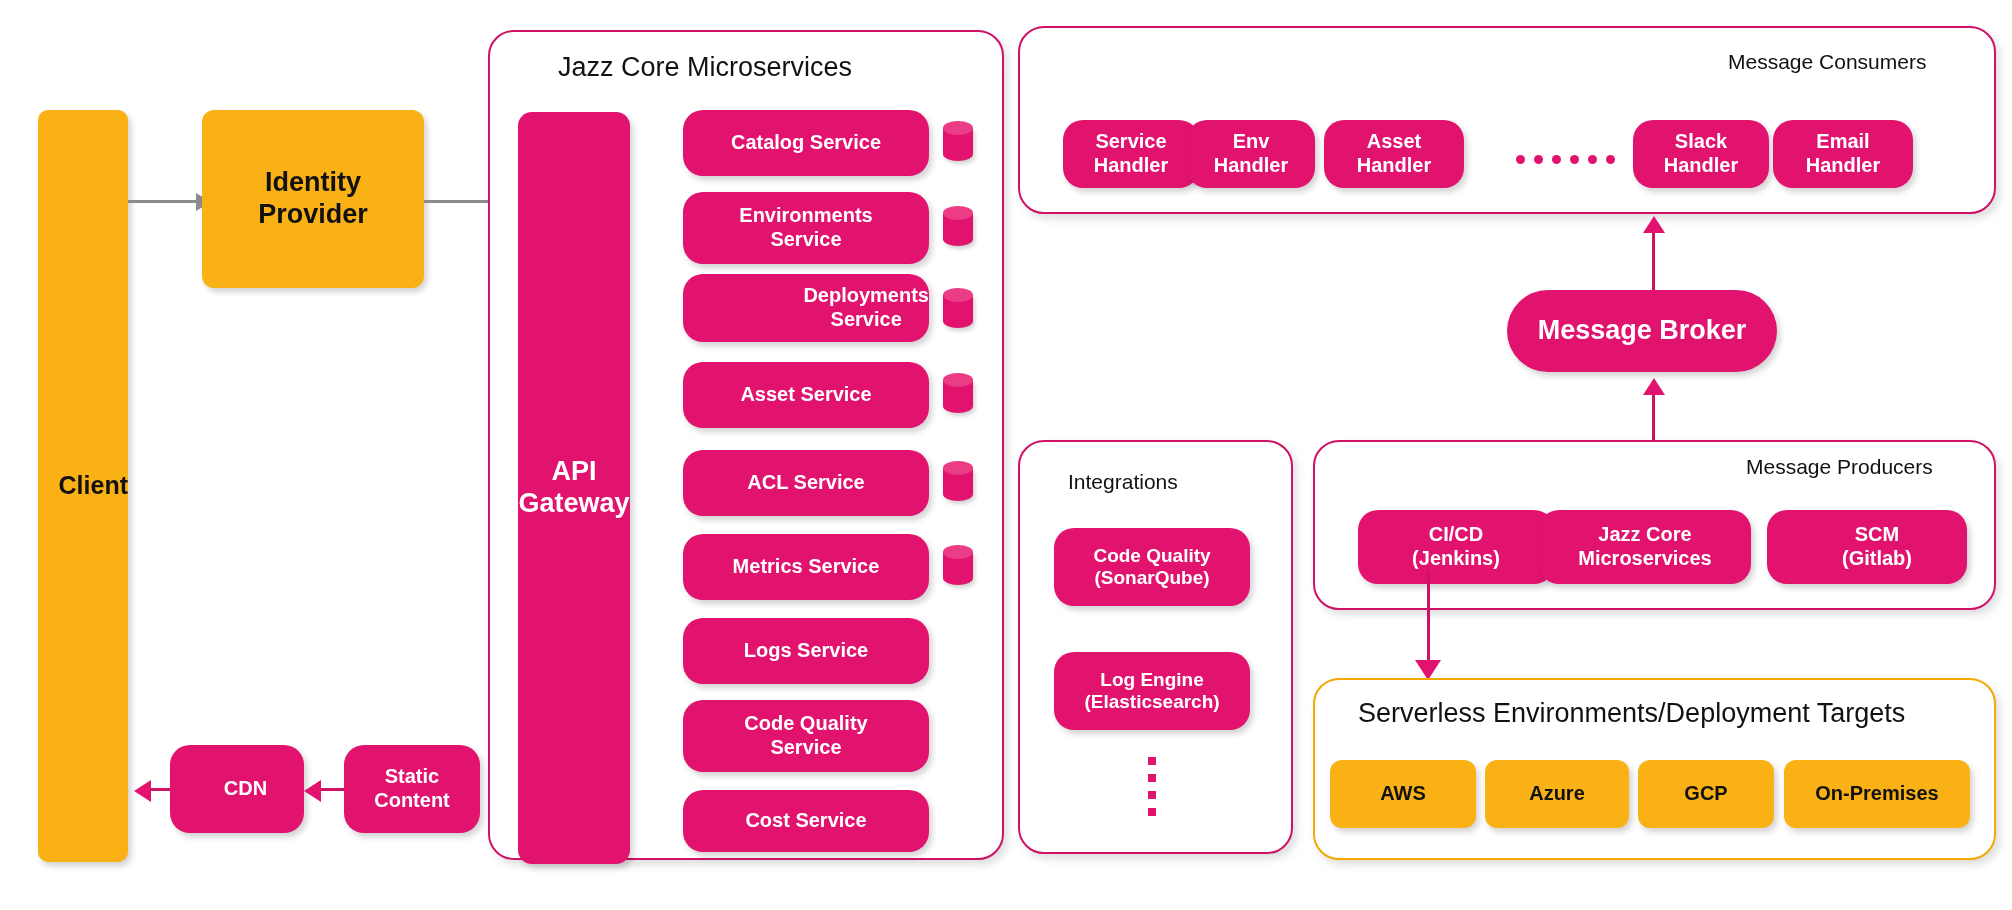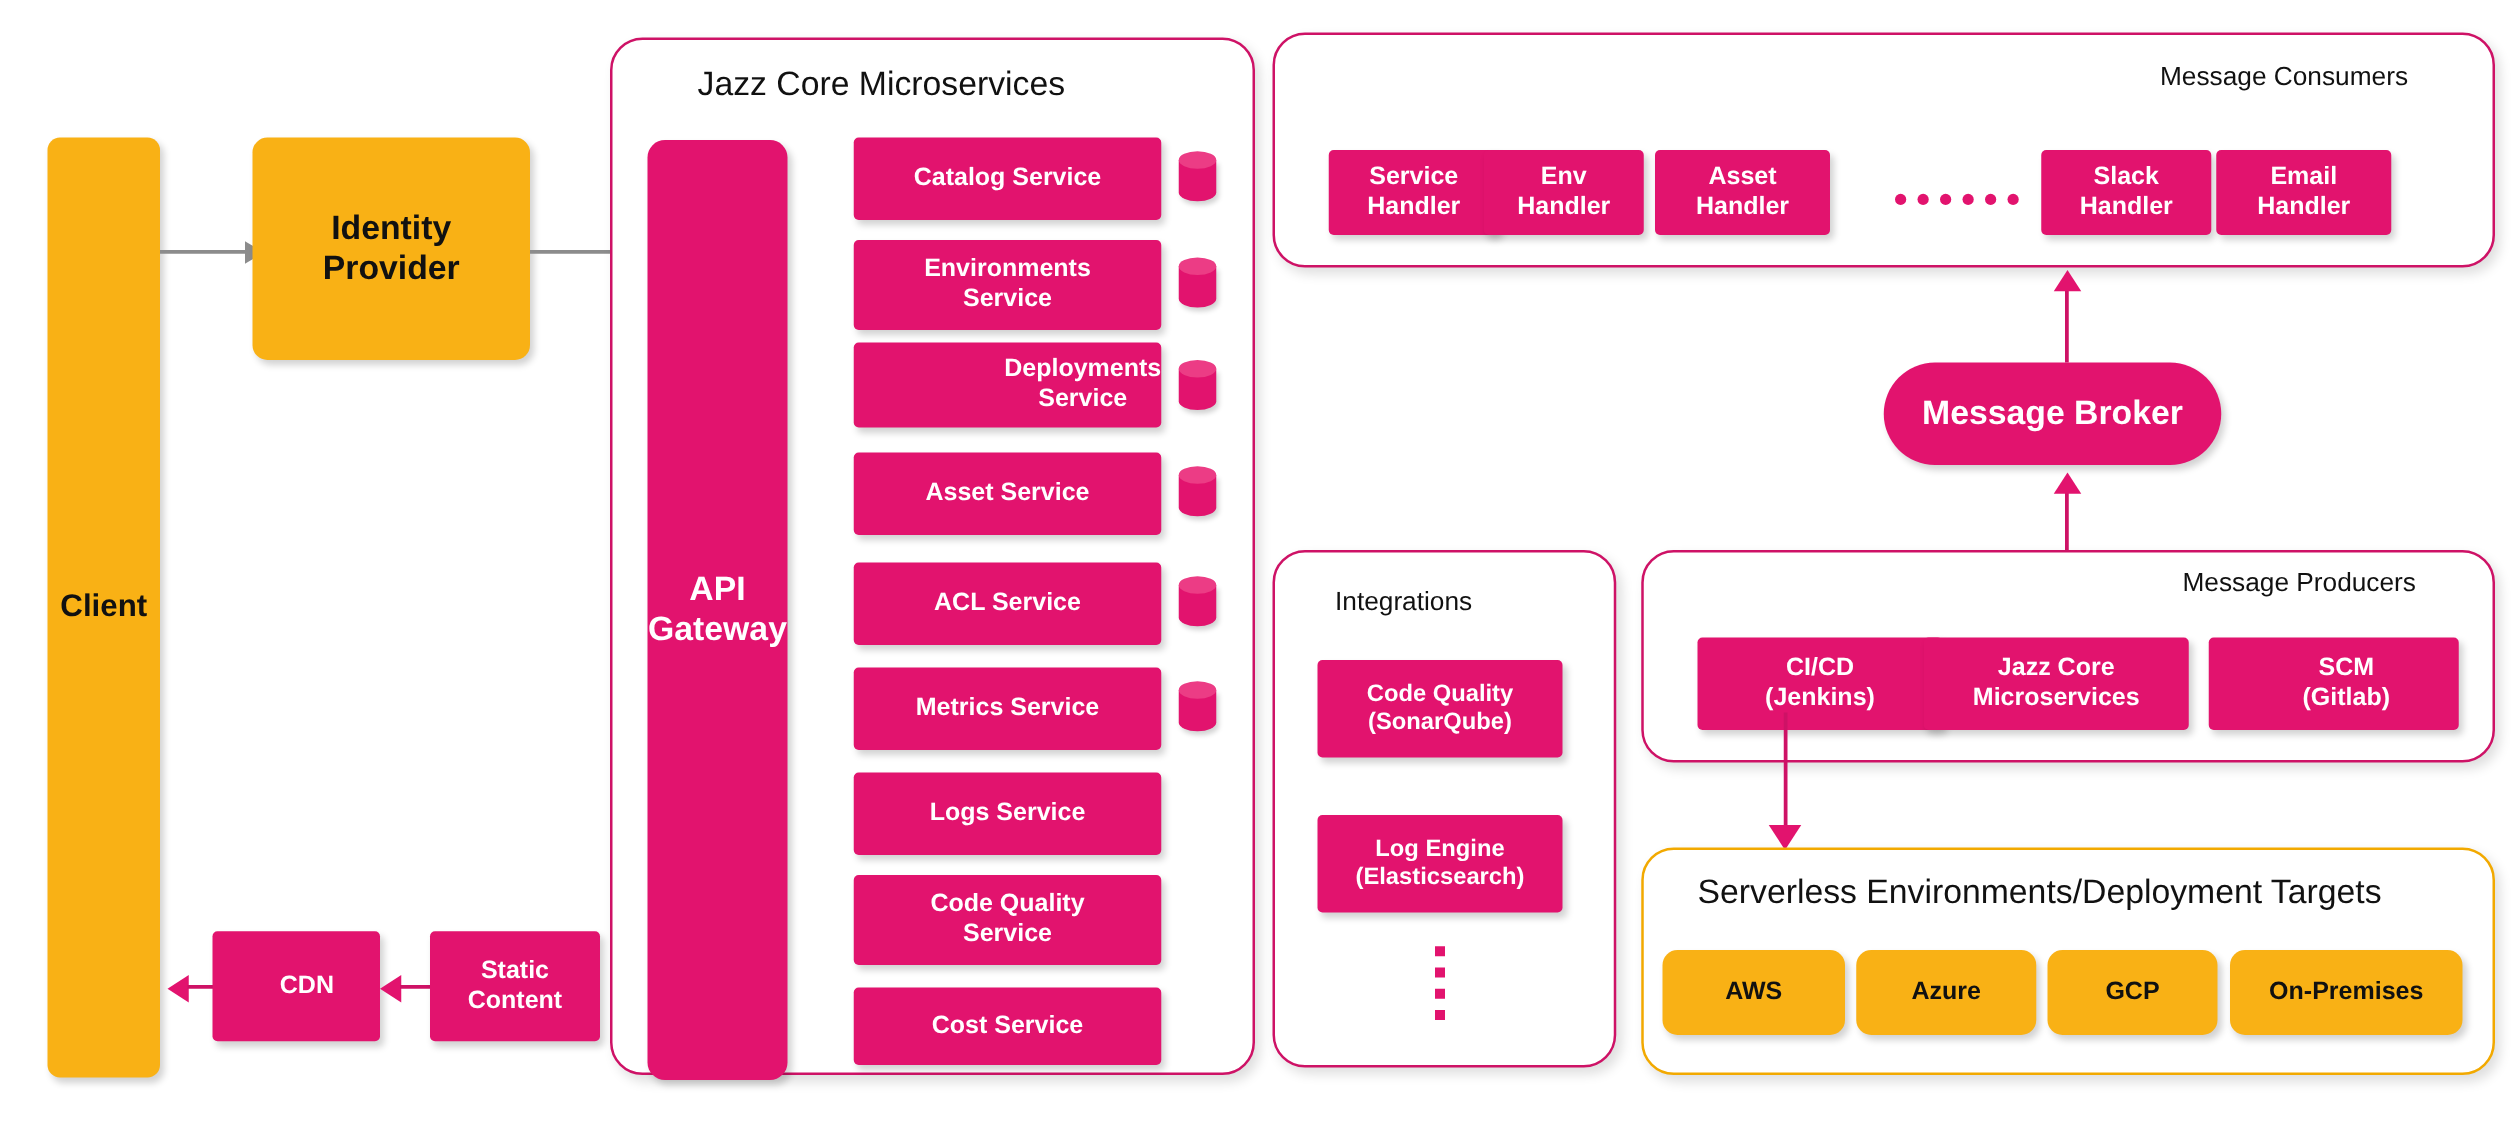--- a/index.html
+++ b/index.html
@@ -2,39 +2,39 @@
 <html><head>
 <meta charset="utf-8">
 <style>
   html,body{margin:0;padding:0;background:#ffffff;}
   body{font-family:"Liberation Sans","DejaVu Sans",sans-serif;}
   #stage{position:relative;width:2012px;height:910px;background:#fff;overflow:hidden;}
 
   
   .box{position:absolute;box-sizing:border-box;display:flex;align-items:center;
        justify-content:center;text-align:center;line-height:1.18;}
-  .pink{background:#E2136E;color:#fff;border-radius:4px;
+  .pink{background:#E2136E;color:#fff;border-radius:20px;
         box-shadow:3px 4px 6px rgba(0,0,0,.18);font-weight:bold;}
   .gold{background:#F9B115;color:#111;border-radius:12px;
         box-shadow:3px 4px 6px rgba(0,0,0,.18);font-weight:bold;}
   .panel{position:absolute;box-sizing:border-box;background:#fff;
          border:2.5px solid #CE1266;border-radius:26px;
          box-shadow:4px 5px 9px rgba(0,0,0,.13);}
   .panel.goldline{border-color:#F2A900;}
   .panel-title{position:absolute;color:#111;font-weight:normal;white-space:nowrap;}
   .lbl{white-space:pre-line;}
 
   
   .t-title{font-size:27px;}
   .t-paneltitle{font-size:21px;}
   .t-svc{font-size:20px;}
   .t-big{font-size:27px;}
   .t-med{font-size:20px;}
   .t-sm{font-size:19px;}
-  .t-client{font-size:25px;font-weight:bold;}
+  .t-client{font-size:25px;font-weight:bold;justify-content:flex-end;}
 
   
   .line{position:absolute;background:#CE1266;}
   .gline{position:absolute;background:#8C8C8C;}
   .arrow{position:absolute;width:0;height:0;}
   .ar-right-g{border-left:15px solid #8C8C8C;border-top:9px solid transparent;border-bottom:9px solid transparent;}
   .ar-left-p{border-right:17px solid #E2136E;border-top:11px solid transparent;border-bottom:11px solid transparent;}
   .ar-up-p{border-bottom:17px solid #E2136E;border-left:11px solid transparent;border-right:11px solid transparent;}
   .ar-down-p{border-top:20px solid #E2136E;border-left:13px solid transparent;border-right:13px solid transparent;}
 

